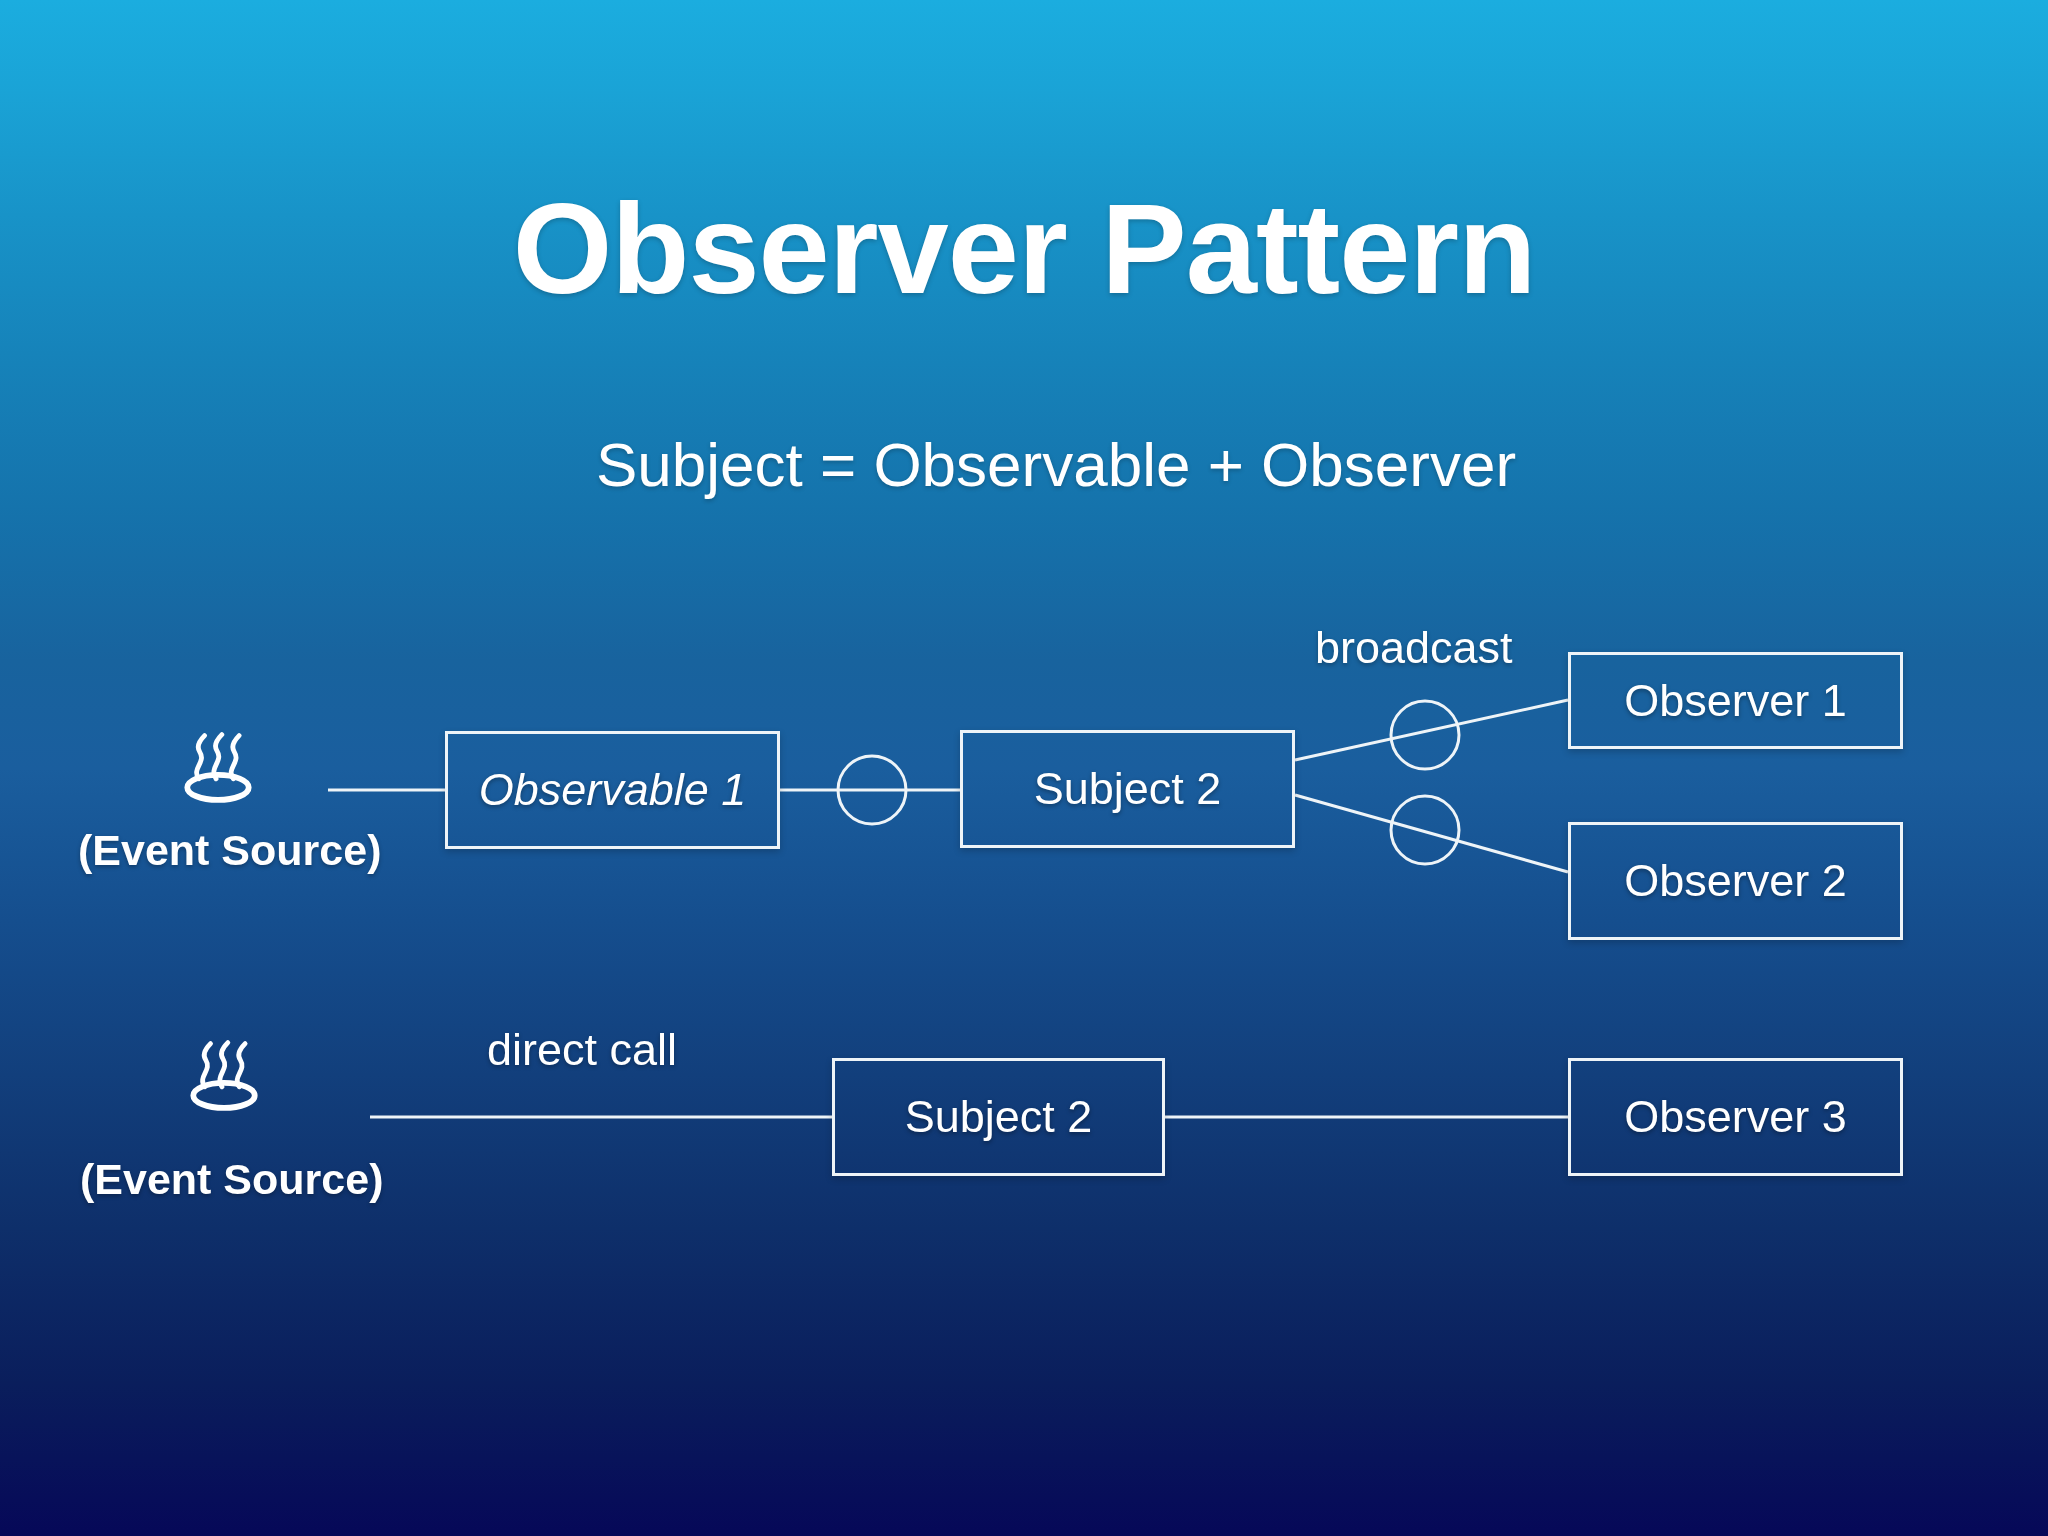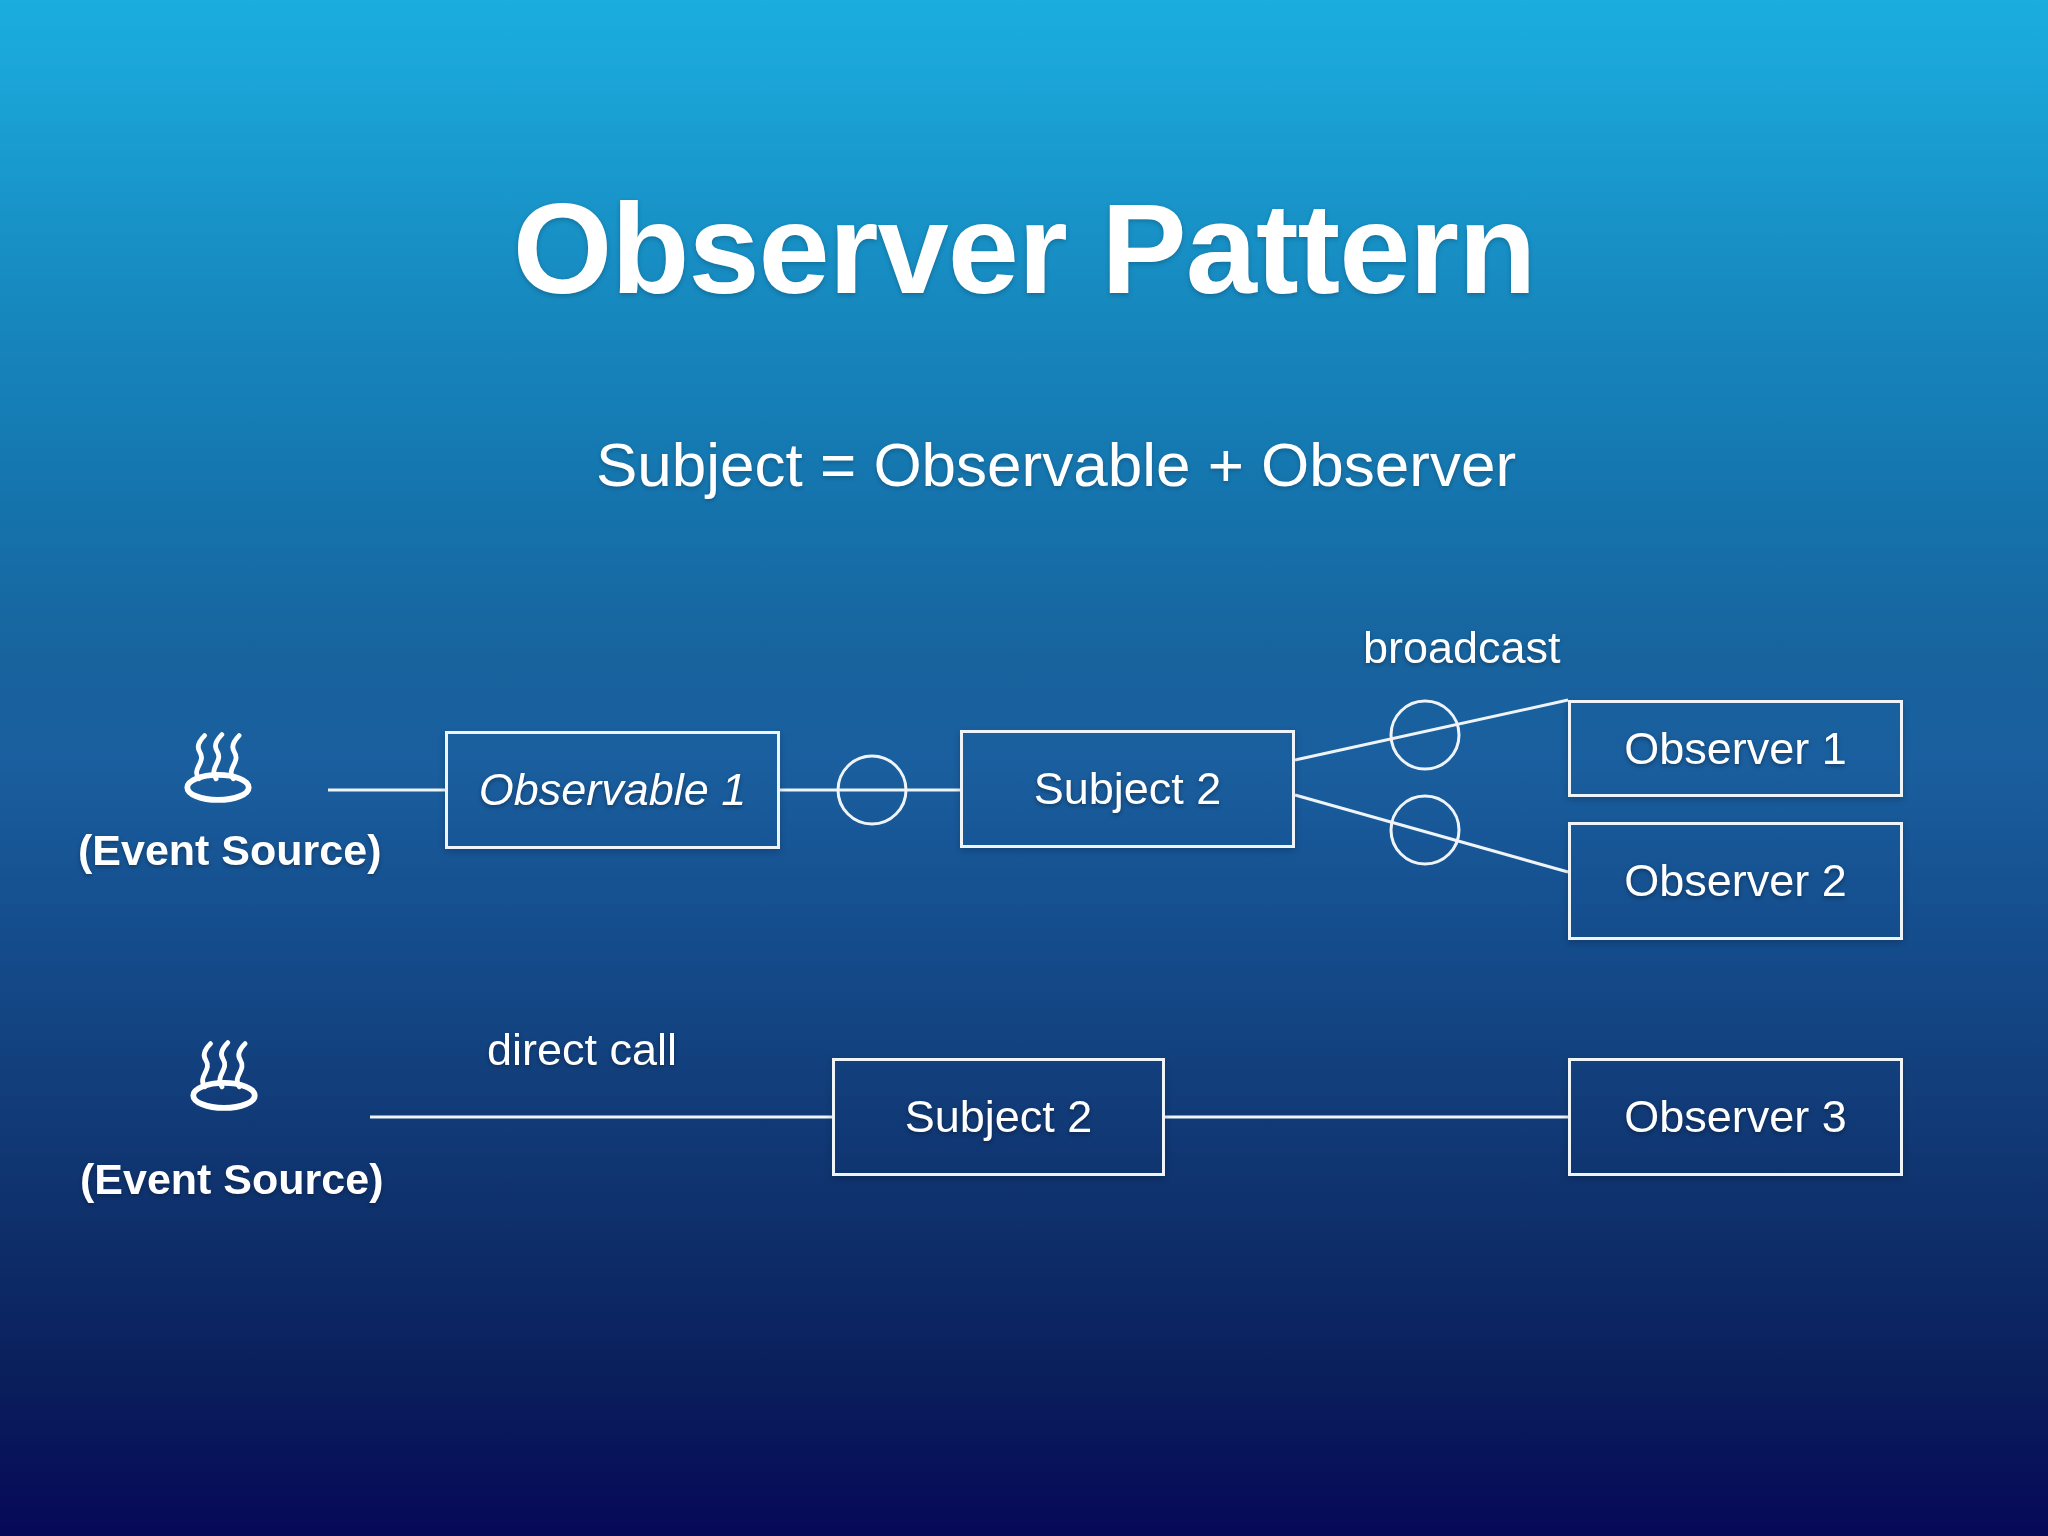--- a/index.html
+++ b/index.html
@@ -160,29 +160,29 @@
     <div class="src-label" style="left:78px; top:826px;">(Event Source)</div>
 
     <div class="node-box" style="left:445px; top:731px; width:335px; height:118px;font-style:italic;">
       <span>Observable 1</span>
     </div>
 
     <div class="node-box" style="left:960px; top:730px; width:335px; height:118px;">
       <span>Subject 2</span>
     </div>
 
-    <div class="node-box" style="left:1568px; top:652px; width:335px; height:97px;margin-top:48px;">
+    <div class="node-box" style="left:1568px; top:652px; width:335px; height:97px;">
       <span>Observer 1</span>
     </div>
 
     <div class="node-box" style="left:1568px; top:822px; width:335px; height:118px;">
       <span>Observer 2</span>
     </div>
 
-    <div class="free-label" style="left:1315px; top:622px;margin-left:48px;">broadcast</div>
+    <div class="free-label" style="left:1315px; top:622px;">broadcast</div>
 
     <svg class="java-icon" style="left:176px; top:1034px;" viewBox="0 0 100 100">
       <g fill="none" stroke="#FFFFFF" stroke-width="5" stroke-linecap="round">
         <path d="M30 55 C22 44 38 38 31 27 C27 21 32 14 36 10"></path>
         <path d="M48 55 C40 43 56 37 49 26 C45 20 50 13 54 9"></path>
         <path d="M66 55 C58 44 74 38 67 27 C63 21 68 14 72 10"></path>
       </g>
       <ellipse cx="50" cy="64" rx="32" ry="13" fill="none" stroke="#FFFFFF" stroke-width="6"></ellipse>
     </svg>
     <div class="src-label" style="left:80px; top:1155px;">(Event Source)</div>

